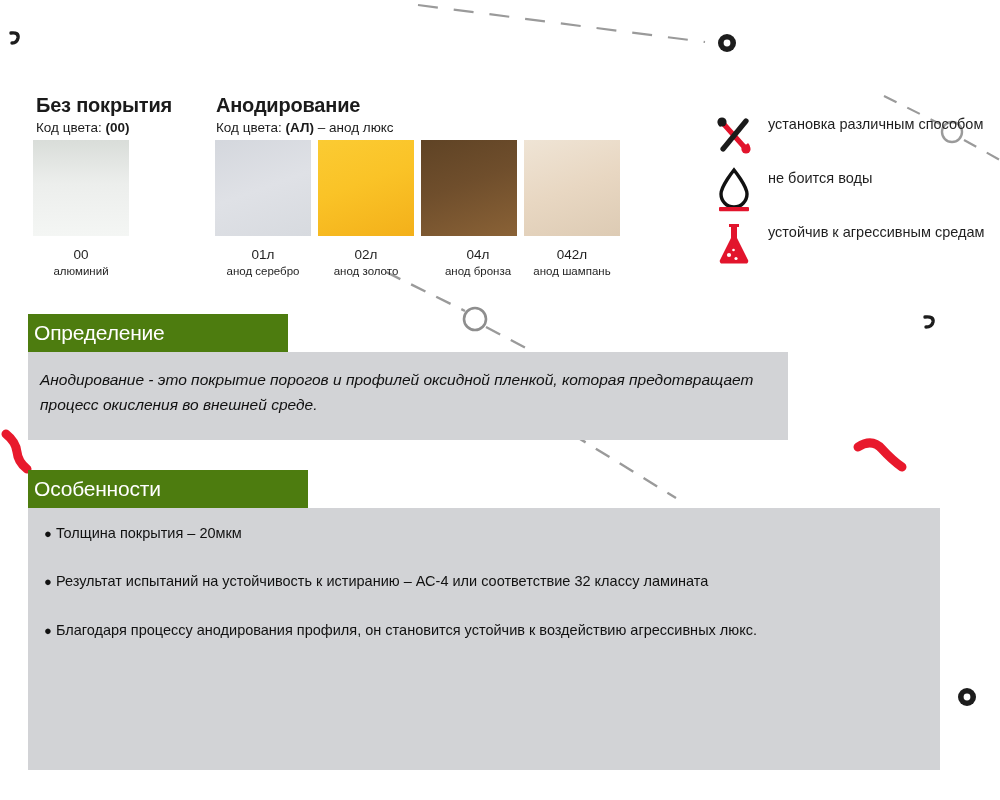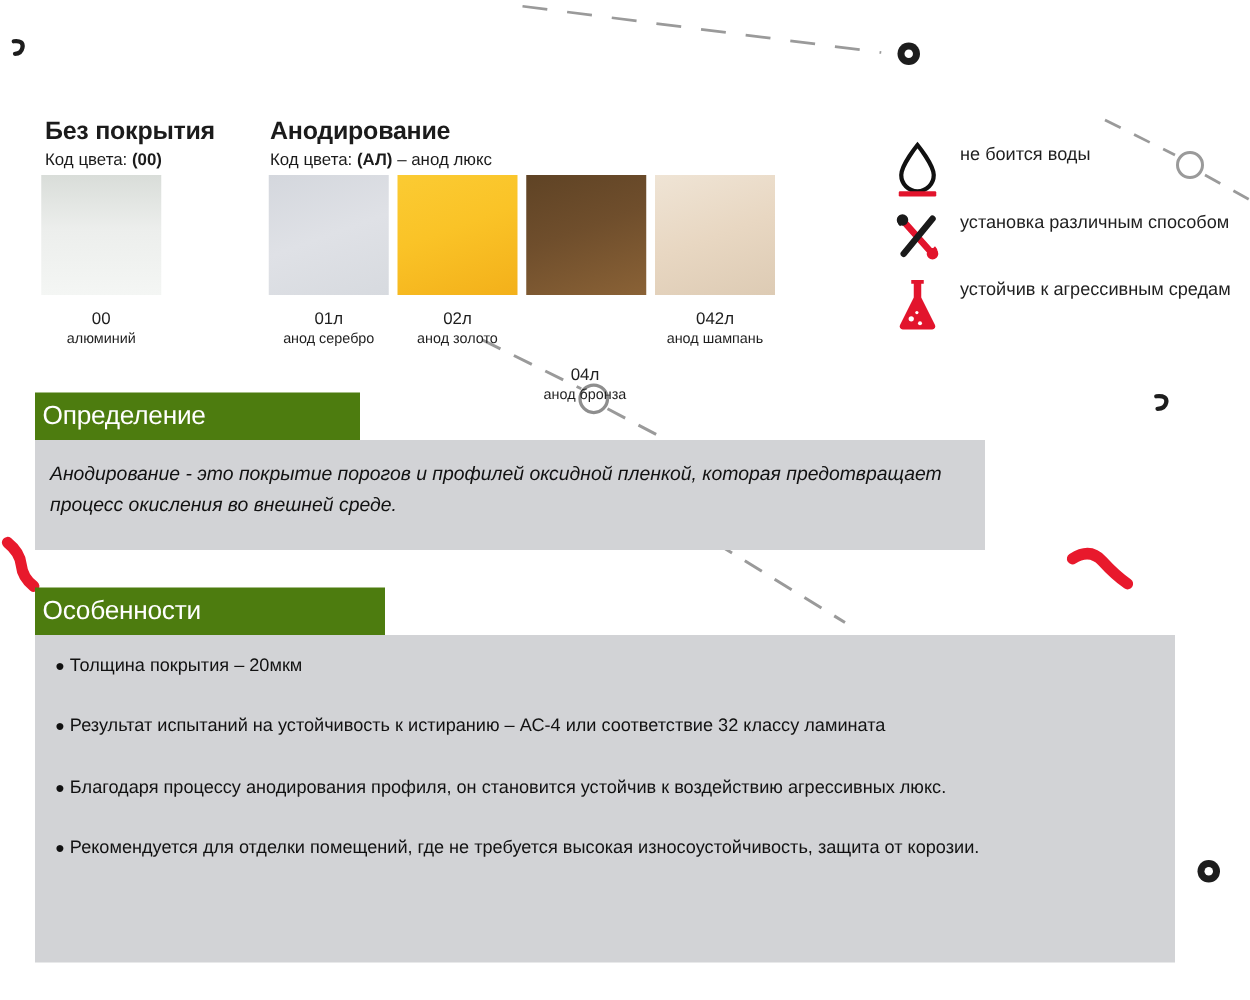--- a/index.html
+++ b/index.html
@@ -135,43 +135,33 @@
       <div class="sw-name">анод серебро</div>
     </div>
 
     <div class="swatch" style="left:318px;top:140px;background:linear-gradient(160deg,#fbcb33 0%,#fac327 45%,#f3b01a 100%);"></div>
     <div class="sw-label" style="left:312px;top:247px;">
       <div class="sw-code">02л</div>
       <div class="sw-name">анод золото</div>
     </div>
 
     <div class="swatch" style="left:421px;top:140px;background:linear-gradient(160deg,#5f4325 0%,#6f4e2c 45%,#8a6236 100%);"></div>
-    <div class="sw-label" style="left:414px;top:247px;margin-top:45px;">
+    <div class="sw-label" style="left:424px;top:247px;">
       <div class="sw-code">04л</div>
       <div class="sw-name">анод бронза</div>
     </div>
 
     <div class="swatch" style="left:524px;top:140px;background:linear-gradient(160deg,#efe4d5 0%,#e8d7c2 50%,#ddcbb4 100%);"></div>
     <div class="sw-label" style="left:518px;top:247px;">
       <div class="sw-code">042л</div>
       <div class="sw-name">анод шампань</div>
     </div>
   </div>
 
   <div class="features">
-
-    <div class="feat-row">
-      <span class="feat-icon">
-        <svg width="44" height="46" viewBox="0 0 44 46">
-          <path d="M22 4 C22 4 9 20 9 28 a13 13 0 0 0 26 0 C35 20 22 4 22 4 Z" fill="none" stroke="#111111" stroke-width="3.4"></path>
-          <rect x="7" y="41" width="30" height="4.2" rx="1" fill="#e2142c"></rect>
-        </svg>
-      </span>
-      <div class="feat-text">не боится воды</div>
-    </div>
 
     <div class="feat-row">
       <span class="feat-icon">
         <svg width="44" height="46" viewBox="0 0 44 46">
           <g stroke="#e2142c" stroke-width="5.2" stroke-linecap="round">
             <line x1="9" y1="9" x2="34" y2="37"></line>
           </g>
           <g stroke="#1a1a1a" stroke-width="5.2" stroke-linecap="round">
             <line x1="34" y1="9" x2="11" y2="37"></line>
           </g>
@@ -180,20 +170,30 @@
           <circle cx="10" cy="10" r="4.6" fill="#1a1a1a"></circle>
           <circle cx="34" cy="37" r="4.6" fill="#e2142c"></circle>
         </svg>
       </span>
       <div class="feat-text">установка различным способом</div>
     </div>
 
     <div class="feat-row">
       <span class="feat-icon">
         <svg width="44" height="46" viewBox="0 0 44 46">
+          <path d="M22 4 C22 4 9 20 9 28 a13 13 0 0 0 26 0 C35 20 22 4 22 4 Z" fill="none" stroke="#111111" stroke-width="3.4"></path>
+          <rect x="7" y="41" width="30" height="4.2" rx="1" fill="#e2142c"></rect>
+        </svg>
+      </span>
+      <div class="feat-text">не боится воды</div>
+    </div>
+
+    <div class="feat-row">
+      <span class="feat-icon">
+        <svg width="44" height="46" viewBox="0 0 44 46">
           <path d="M17 4 h10 v3 h-2 v11 l11 22 a2.5 2.5 0 0 1 -2.2 3.6 h-23.6
                    a2.5 2.5 0 0 1 -2.2 -3.6 l11 -22 v-11 h-2 z" fill="#e2142c"></path>
           <circle cx="17" cy="35" r="2.1" fill="#ffffff"></circle>
           <circle cx="24" cy="38.5" r="1.6" fill="#ffffff"></circle>
           <circle cx="21.5" cy="30" r="1.3" fill="#ffffff"></circle>
         </svg>
       </span>
       <div class="feat-text">устойчив к агрессивным средам</div>
     </div>
   </div>
@@ -211,19 +211,15 @@
       <span>Толщина покрытия – 20мкм</span>
     </div>
     <div class="feat-item">
       <span class="bullet">●</span>
       <span>Результат испытаний на устойчивость к истиранию – АС-4 или соответствие 32 классу ламината</span>
     </div>
     <div class="feat-item">
       <span class="bullet">●</span>
       <span>Благодаря процессу анодирования профиля, он становится устойчив к воздействию агрессивных люкс.</span>
     </div>
-    <div class="feat-item">
-      <span class="bullet">●</span>
-      <span>Рекомендуется для отделки помещений,  где не требуется высокая износоустойчивость, защита от корозии.</span>
-    </div>
   </div>
 
 </div>
 
 </body></html>

